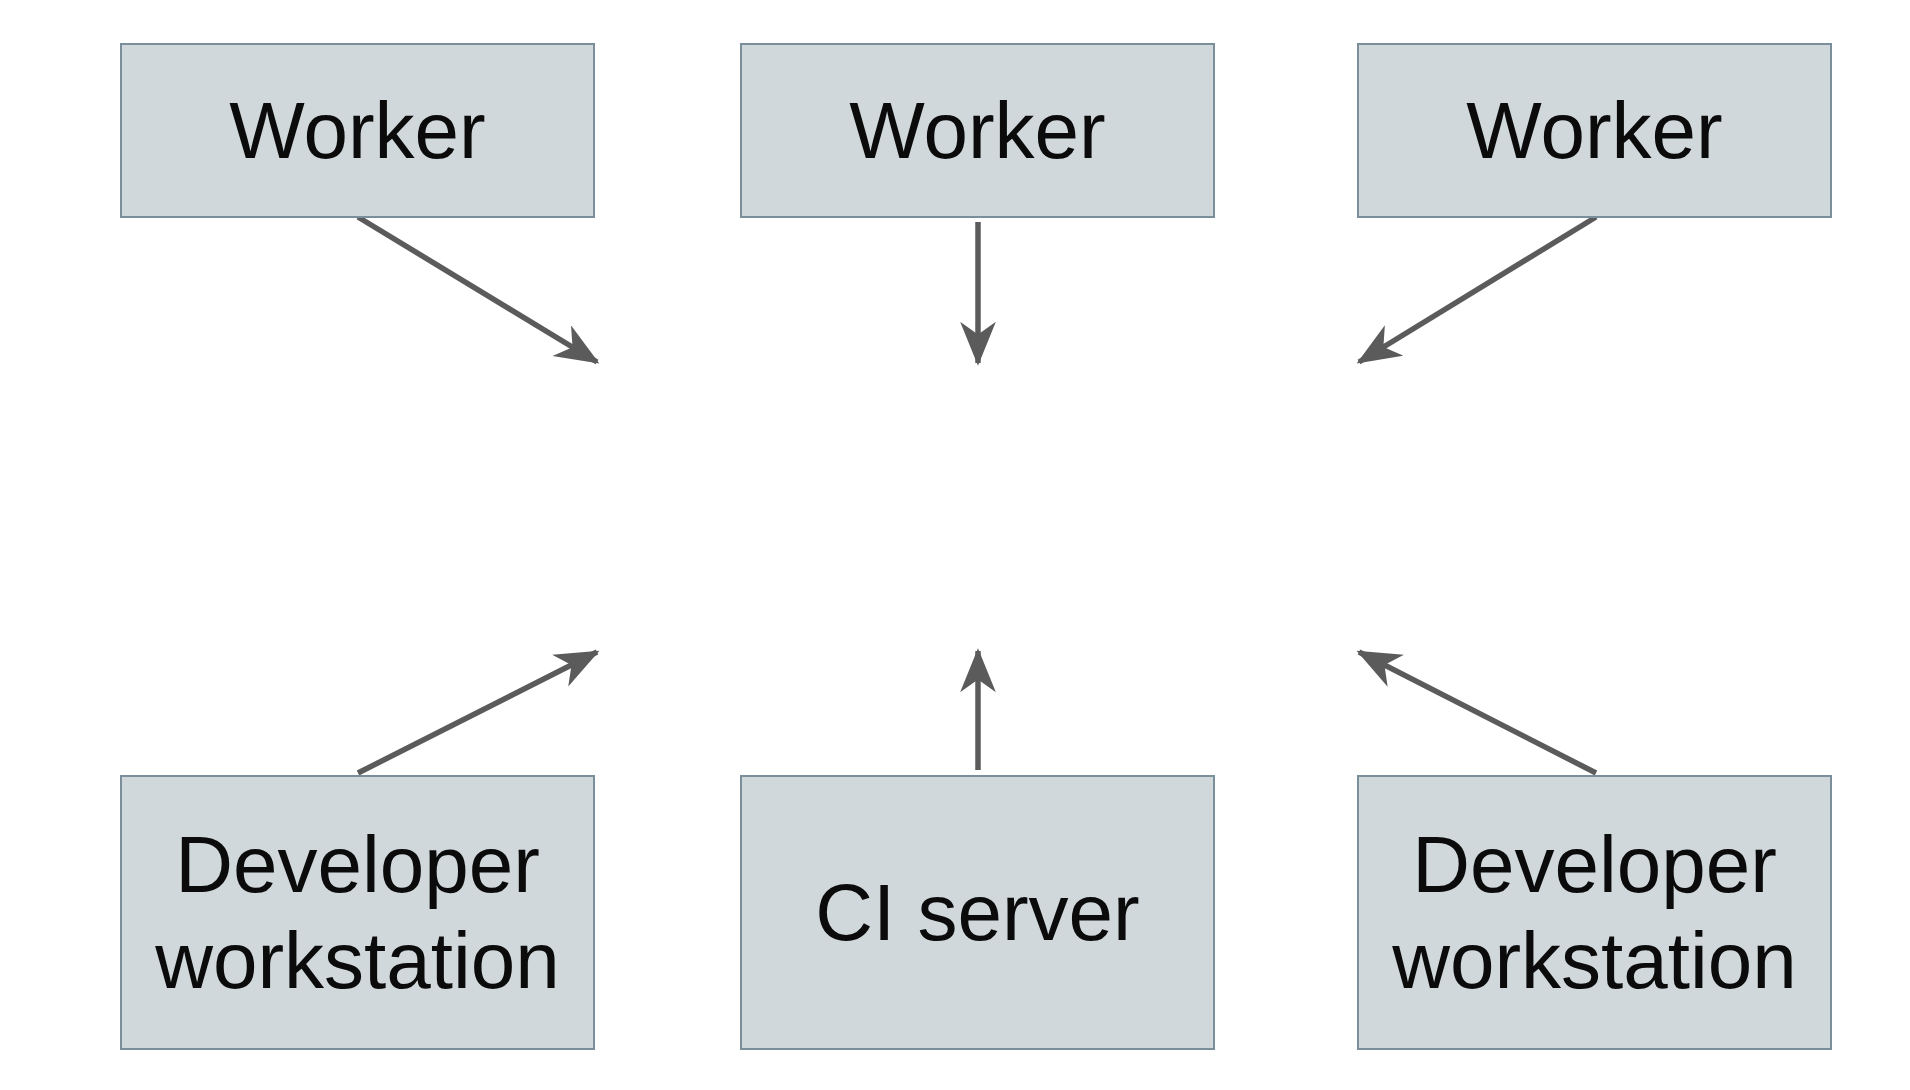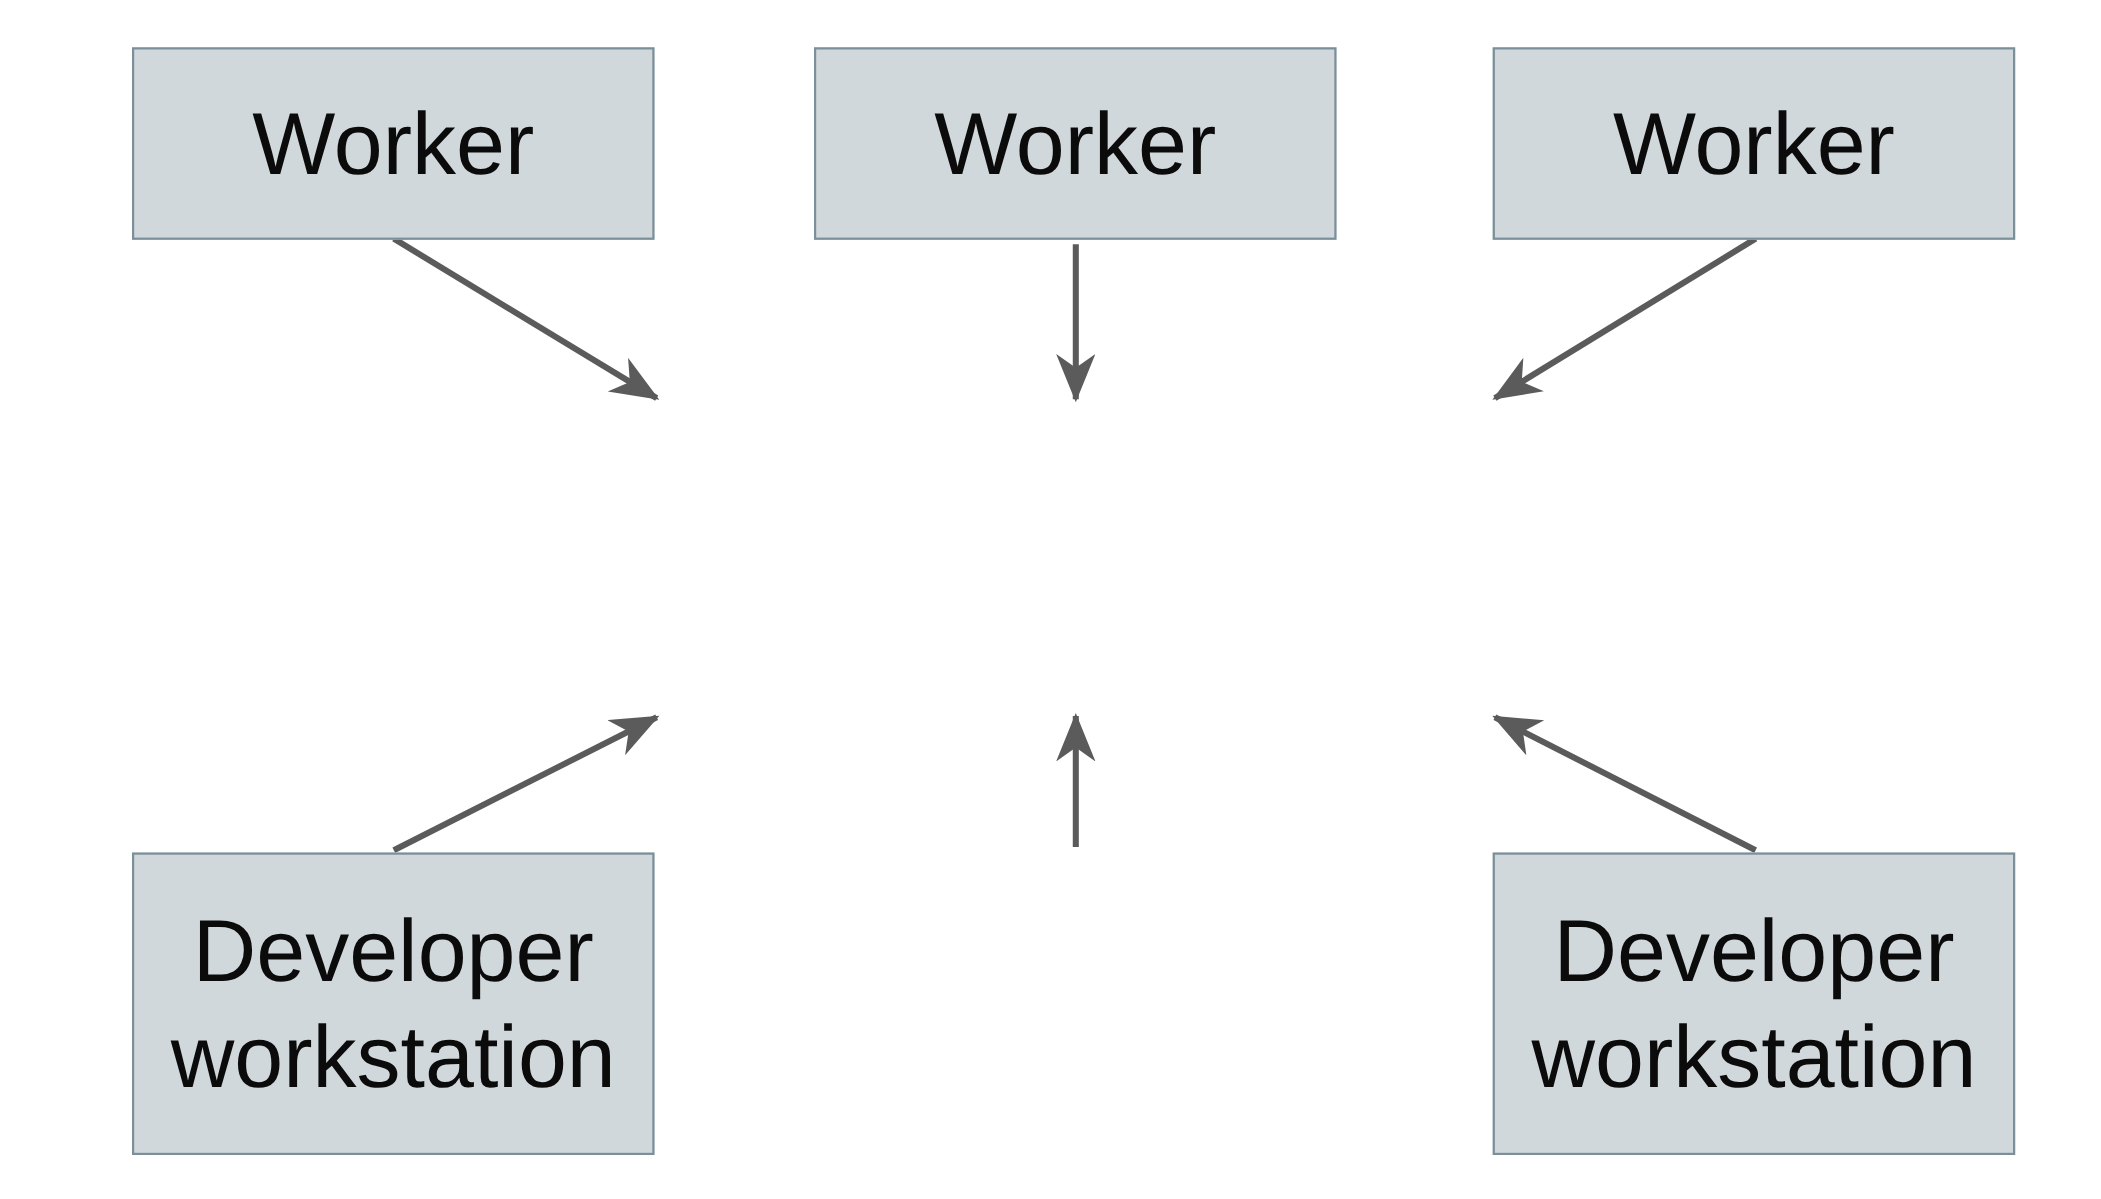--- a/index.html
+++ b/index.html
@@ -74,18 +74,21 @@
 
   <div class="node node-worker-3">
     <span class="label">Worker</span>
   </div>
 
 
   <div class="node node-dev-ws-1">
     <span class="label">Developer workstation</span>
   </div>
 
+  <div class="node node-ci-server">
+    <span class="label">CI server</span>
+  </div>
 
   <div class="node node-dev-ws-2">
     <span class="label">Developer workstation</span>
   </div>
 
 </div>
 
 </body></html>

